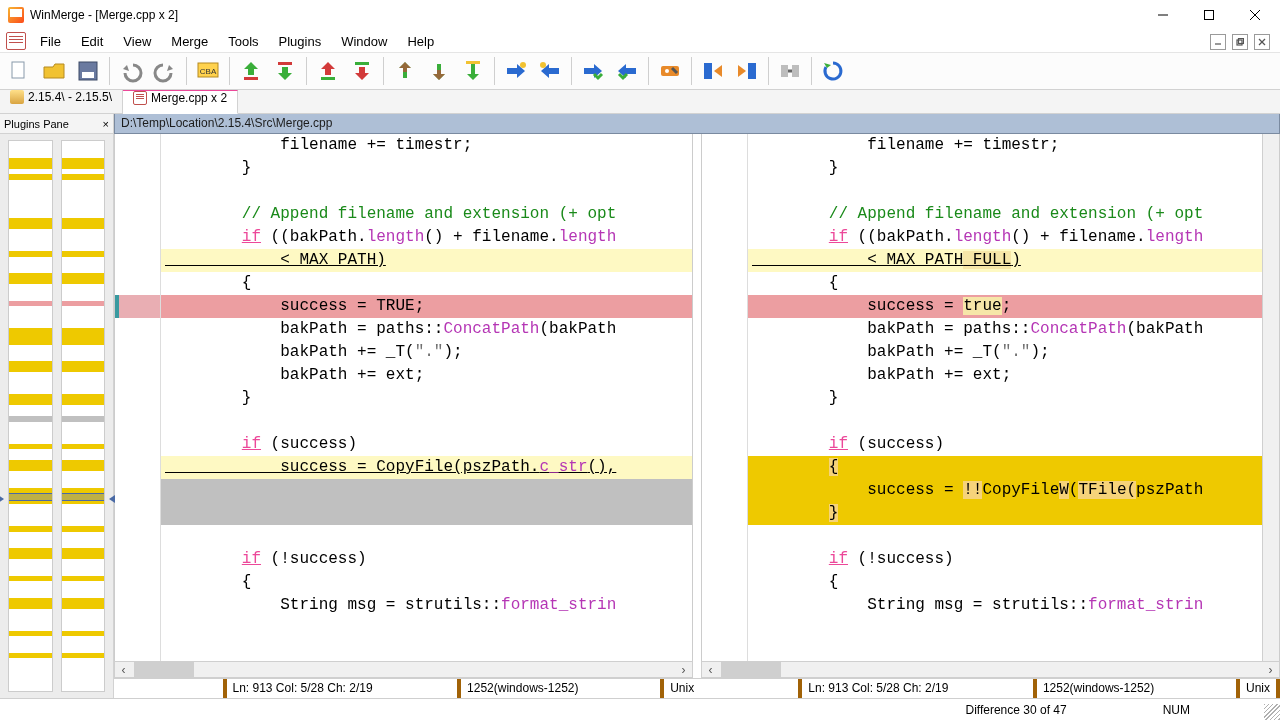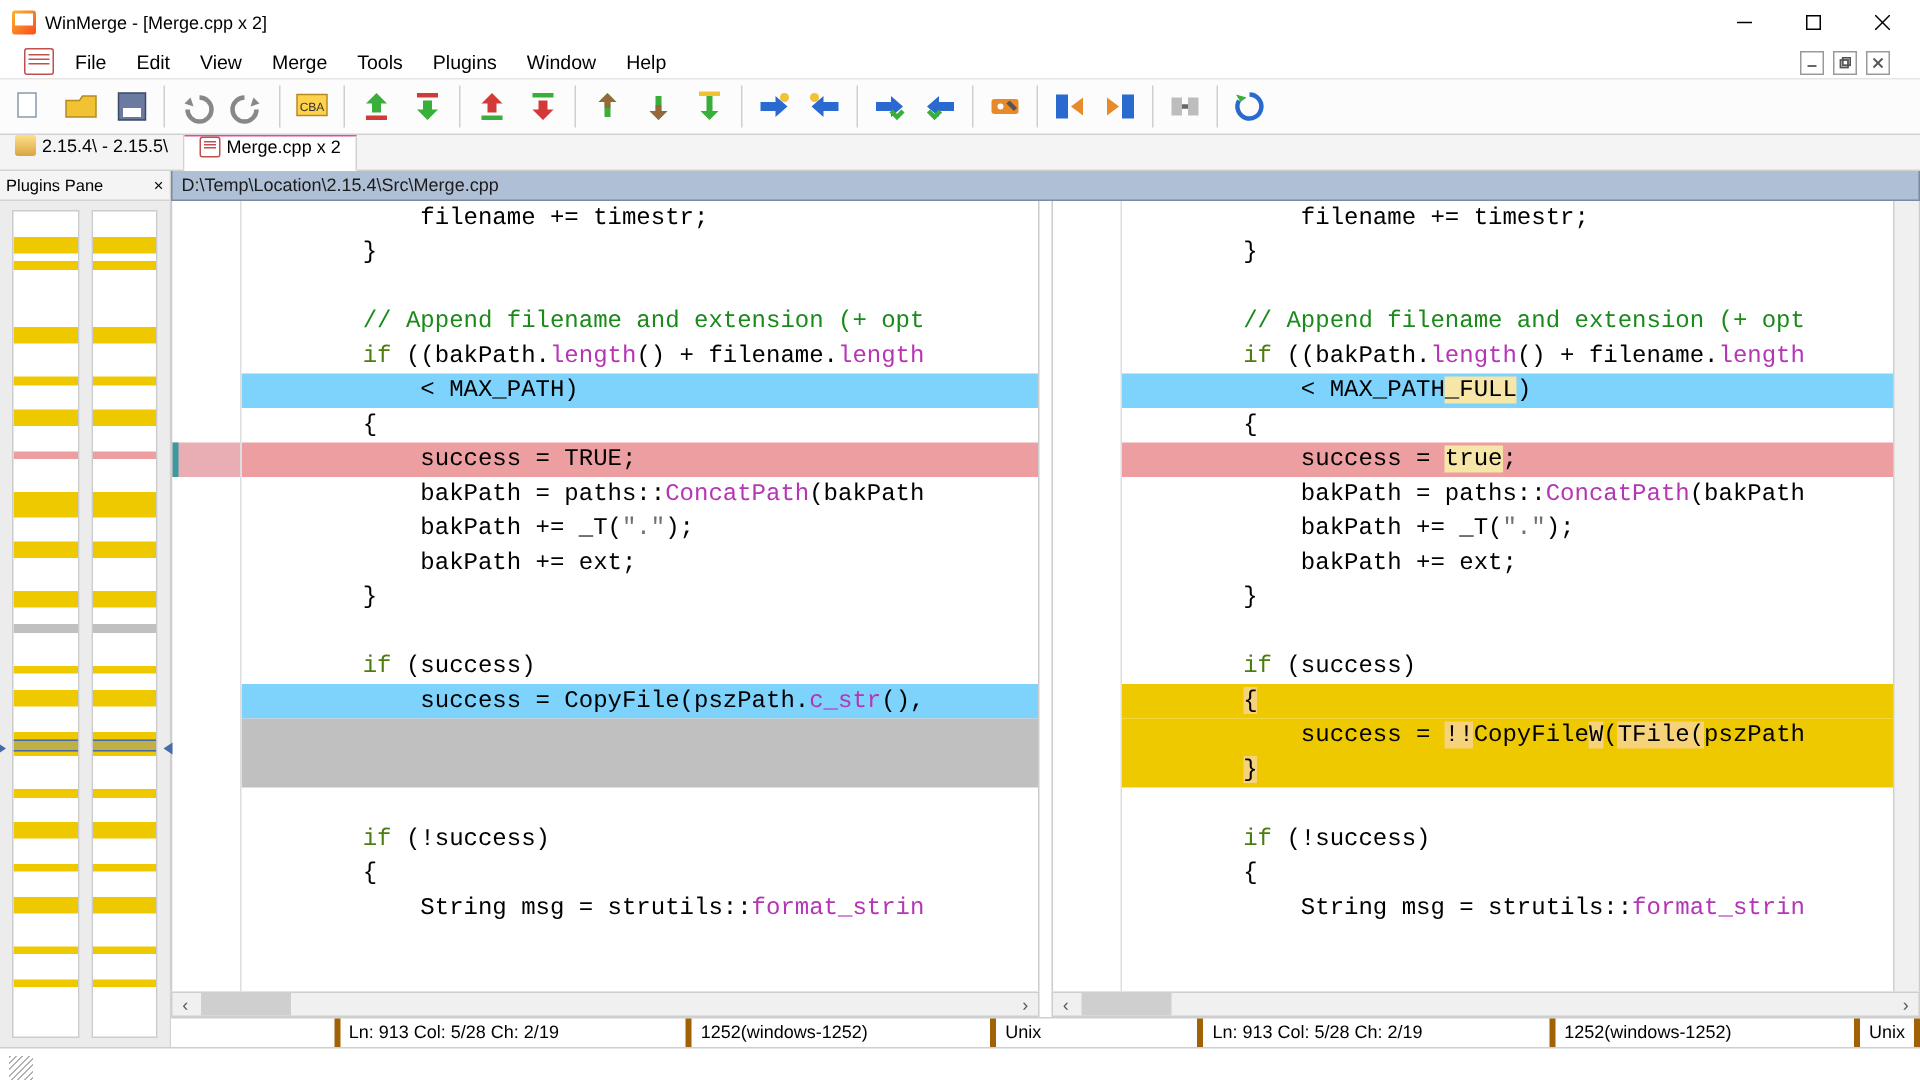--- a/index.html
+++ b/index.html
@@ -11,21 +11,21 @@
 .titlebar .app-icon::after { content:""; position:absolute; inset:2px 2px 6px 2px; background:#fff; }
 .titlebar .title { flex: 1; padding-left: 2px; font-size: 12px; }
 .win-controls { display: flex; }
 .win-btn { width: 46px; height: 30px; display: flex; align-items: center; justify-content: center; }
 .win-btn svg { width: 10px; height: 10px; stroke: #000; stroke-width: 1; fill: none; }
 .mdi-controls { display: flex; gap: 6px; padding: 2px 8px 0 8px; align-items: flex-start; }
 .mdi-btn { width: 16px; height: 16px; border: 1px solid #9a9a9a; display:flex; align-items:center; justify-content:center; font-size:9px; color:#555; }
 .mdi-btn svg { width:8px; height:8px; stroke:#555; stroke-width:1.2; fill:none; }
 
 
-.menubar { height: 22px; display: flex; align-items: center; padding: 0 12px; gap: 0; border-bottom: 0; }
+.menubar { height: 22px; display: flex; align-items: center; padding: 0 2px; gap: 0; border-bottom: 0; }
 .menubar .doc-icon { width: 20px; height: 18px; margin: 0 4px; background: #fff; border: 1px solid #c0504d; border-radius: 2px; display:inline-block; position:relative; }
 .menubar .doc-icon::before{content:"";position:absolute;left:2px;right:2px;top:3px;height:1px;background:#c0504d;box-shadow:0 3px 0 #c0504d,0 6px 0 #c0504d;}
 .menu-item { padding: 2px 10px; font-size: 13px; }
 
 
 .toolbar { height: 38px; border-top: 1px solid #e5e5e5; border-bottom: 1px solid #d2d2d2; background: #fcfcfc; display: flex; align-items: center; padding: 0 4px; gap: 2px; }
 .tbtn { width: 32px; height: 32px; display: flex; align-items: center; justify-content: center; border: 1px solid transparent; border-radius: 2px; }
 .tbtn svg { width: 24px; height: 24px; }
 .tsep { width: 1px; height: 28px; background: #cfcfcf; margin: 0 3px; }
 
@@ -57,25 +57,25 @@
 .path-cell { flex:1; background:#aebfd6; border:1px solid #7a8aa0; border-top:none; padding: 2px 6px; font-size: 12px; color:#1c1c1c; overflow:hidden; white-space:nowrap; }
 .path-cell + .path-cell { margin-left: 8px; }
 
 .code-row { flex:1; display:flex; min-height:0; gap:8px; }
 .pane { flex:1; display:flex; min-width:0; border-left:1px solid #ccc; border-right:1px solid #ccc; }
 .gutter { width: 46px; background:#fff; border-right: 1px solid #ddd; flex-shrink:0; }
 .gut-del { background:#e9aeb3; border-left:4px solid #3a9aa0; height:22px; }
 .codecol { flex:1; overflow:hidden; position:relative; }
 .codelines { font-family: Consolas, "Courier New", monospace; font-size: 16px; line-height: 23px; white-space: pre; }
 .ln { height:23px; padding-left: 4px; }
-.bg-diff { background:#7dd3fc; }
+.bg-diff { background:#fef9c3;text-decoration:underline; }
 .bg-del  { background:#ec9ea1; }
 .bg-gray { background:#c0c0c0; }
 .bg-ins  { background:#eec900; }
-.tok-kw  { color:#4d7c0f; }
+.tok-kw  { color:#ec4899;text-decoration:underline; }
 .tok-cm  { color:#1a8a1a; }
 .tok-mem { color:#b536b5; }
 .tok-str { color:#707070; }
 .tok-chg { background:#f6e6a8; }
 .tok-chg2{ background:#f6d37a; }
 
 .hscroll { height:17px; background:#f0f0f0; border:1px solid #cfcfcf; display:flex; align-items:center; }
 .hscroll .arrow { width:17px; height:15px; display:flex; align-items:center; justify-content:center; color:#555; }
 .hscroll .thumb { height:15px; width:60px; background:#cfcfcf; margin-left:2px; }
 .vscroll { width:17px; background:#f0f0f0; border-left:1px solid #cfcfcf; }
@@ -434,14 +434,20 @@
       <div class="scell" style="width:206px">1252(windows-1252)</div>
       <div class="scell" style="width:140px">Unix</div>
       <div class="scell" style="width:238px">Ln: 913  Col: 5/28  Ch: 2/19</div>
       <div class="scell" style="width:206px">1252(windows-1252)</div>
       <div class="scell" style="flex:1">Unix</div>
     </div>
   </div>
 </div>
 
 <div class="status2">
+  <div class="right">
+    <span>Difference 30 of 47</span>
+    <span style="width:60px"></span>
+    <span>NUM</span>
+    <span style="width:40px"></span>
+  </div>
   <div class="grip"></div>
 </div>
 
 </body></html>

